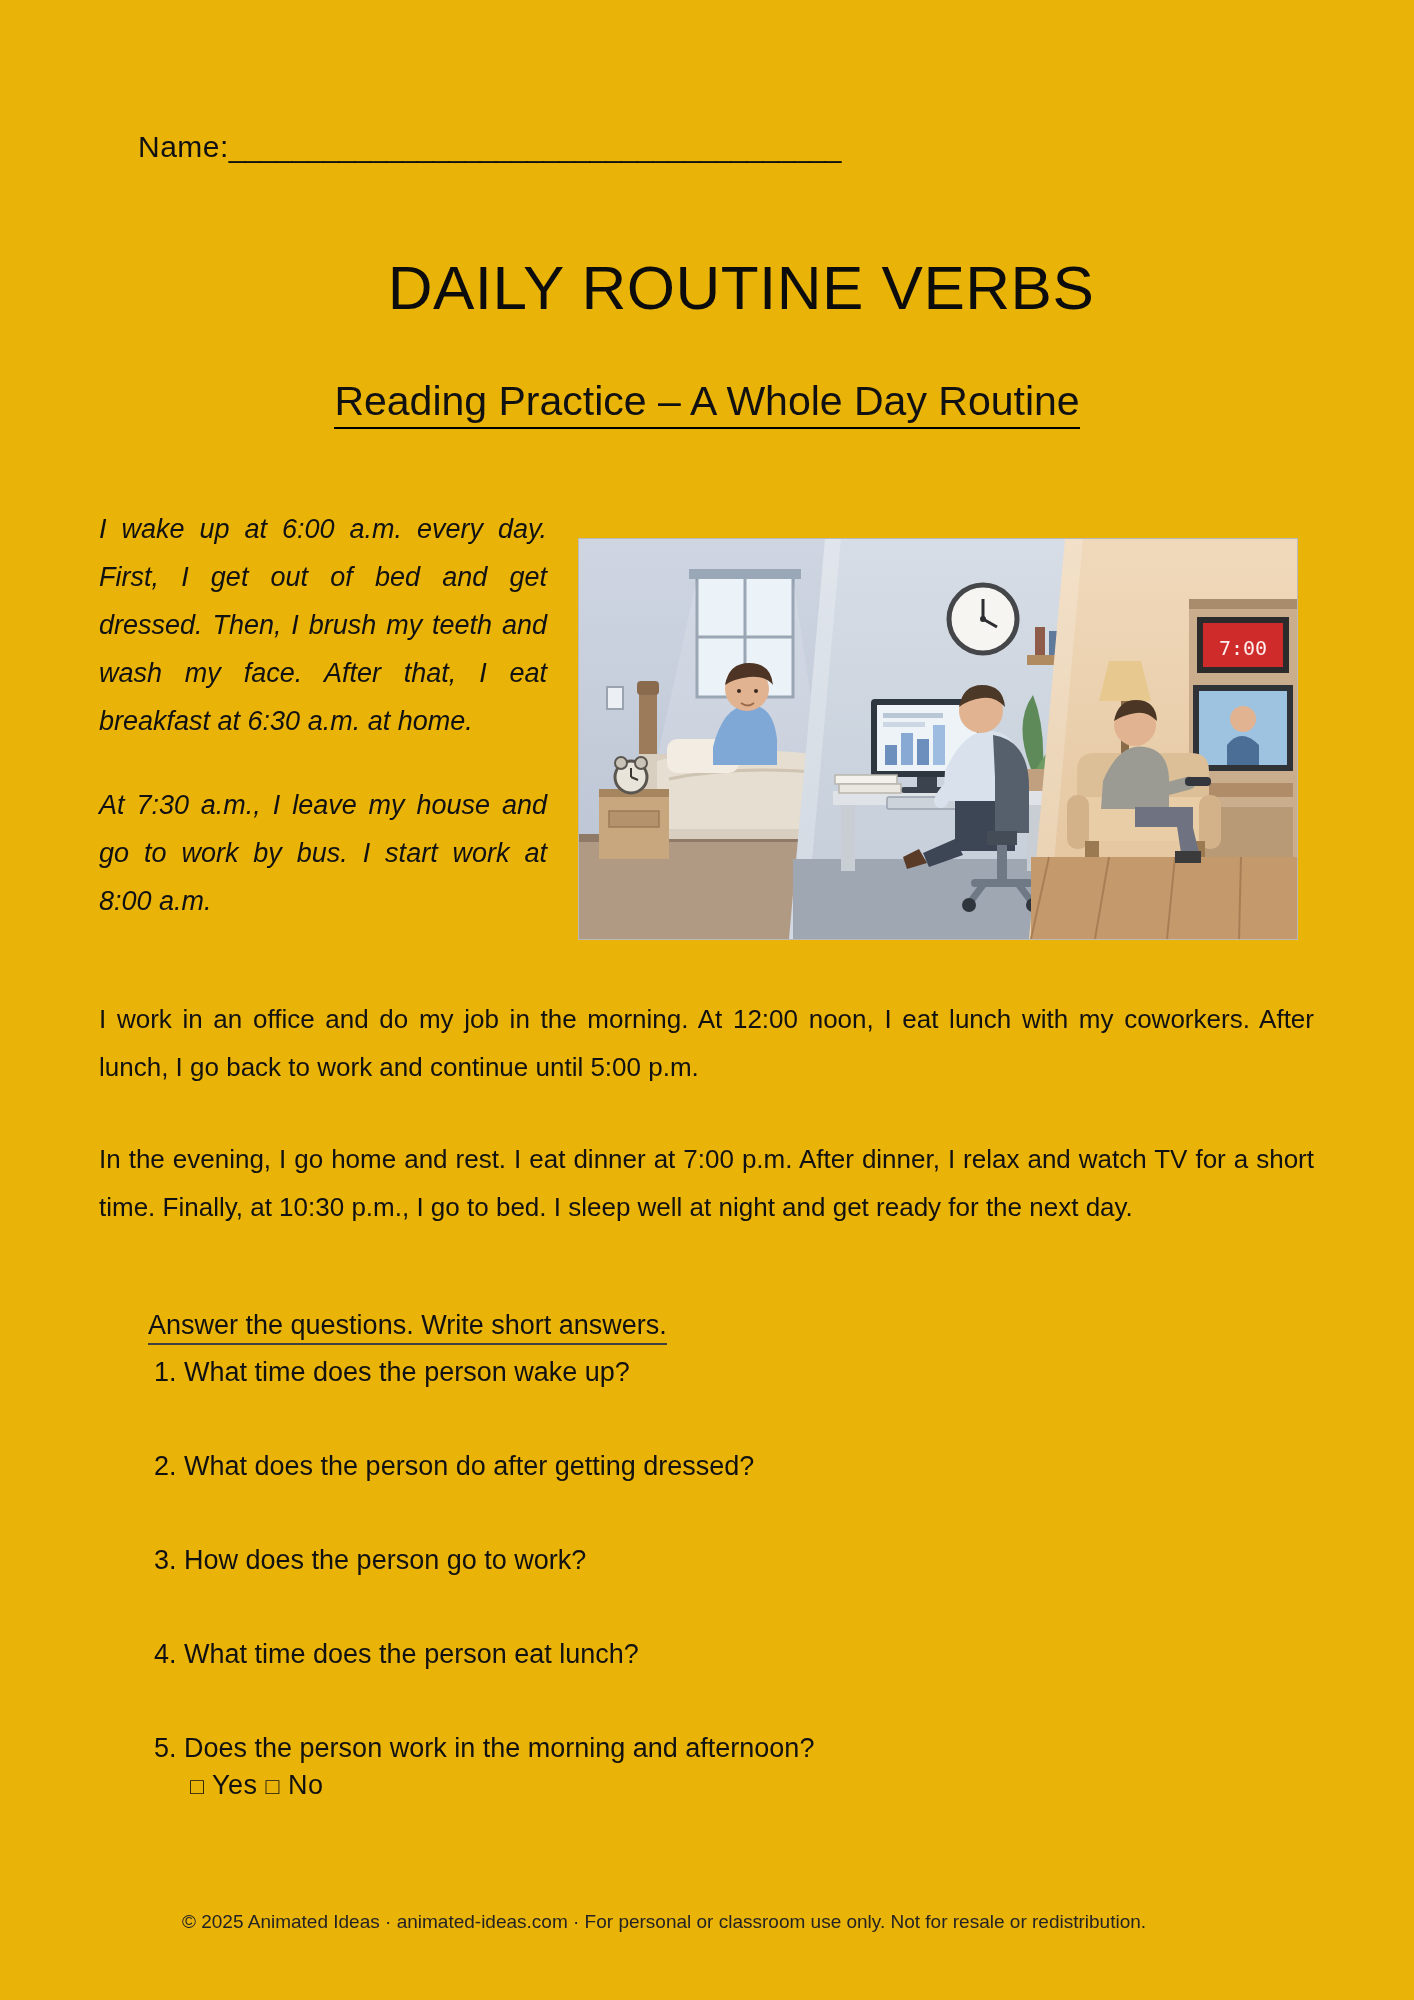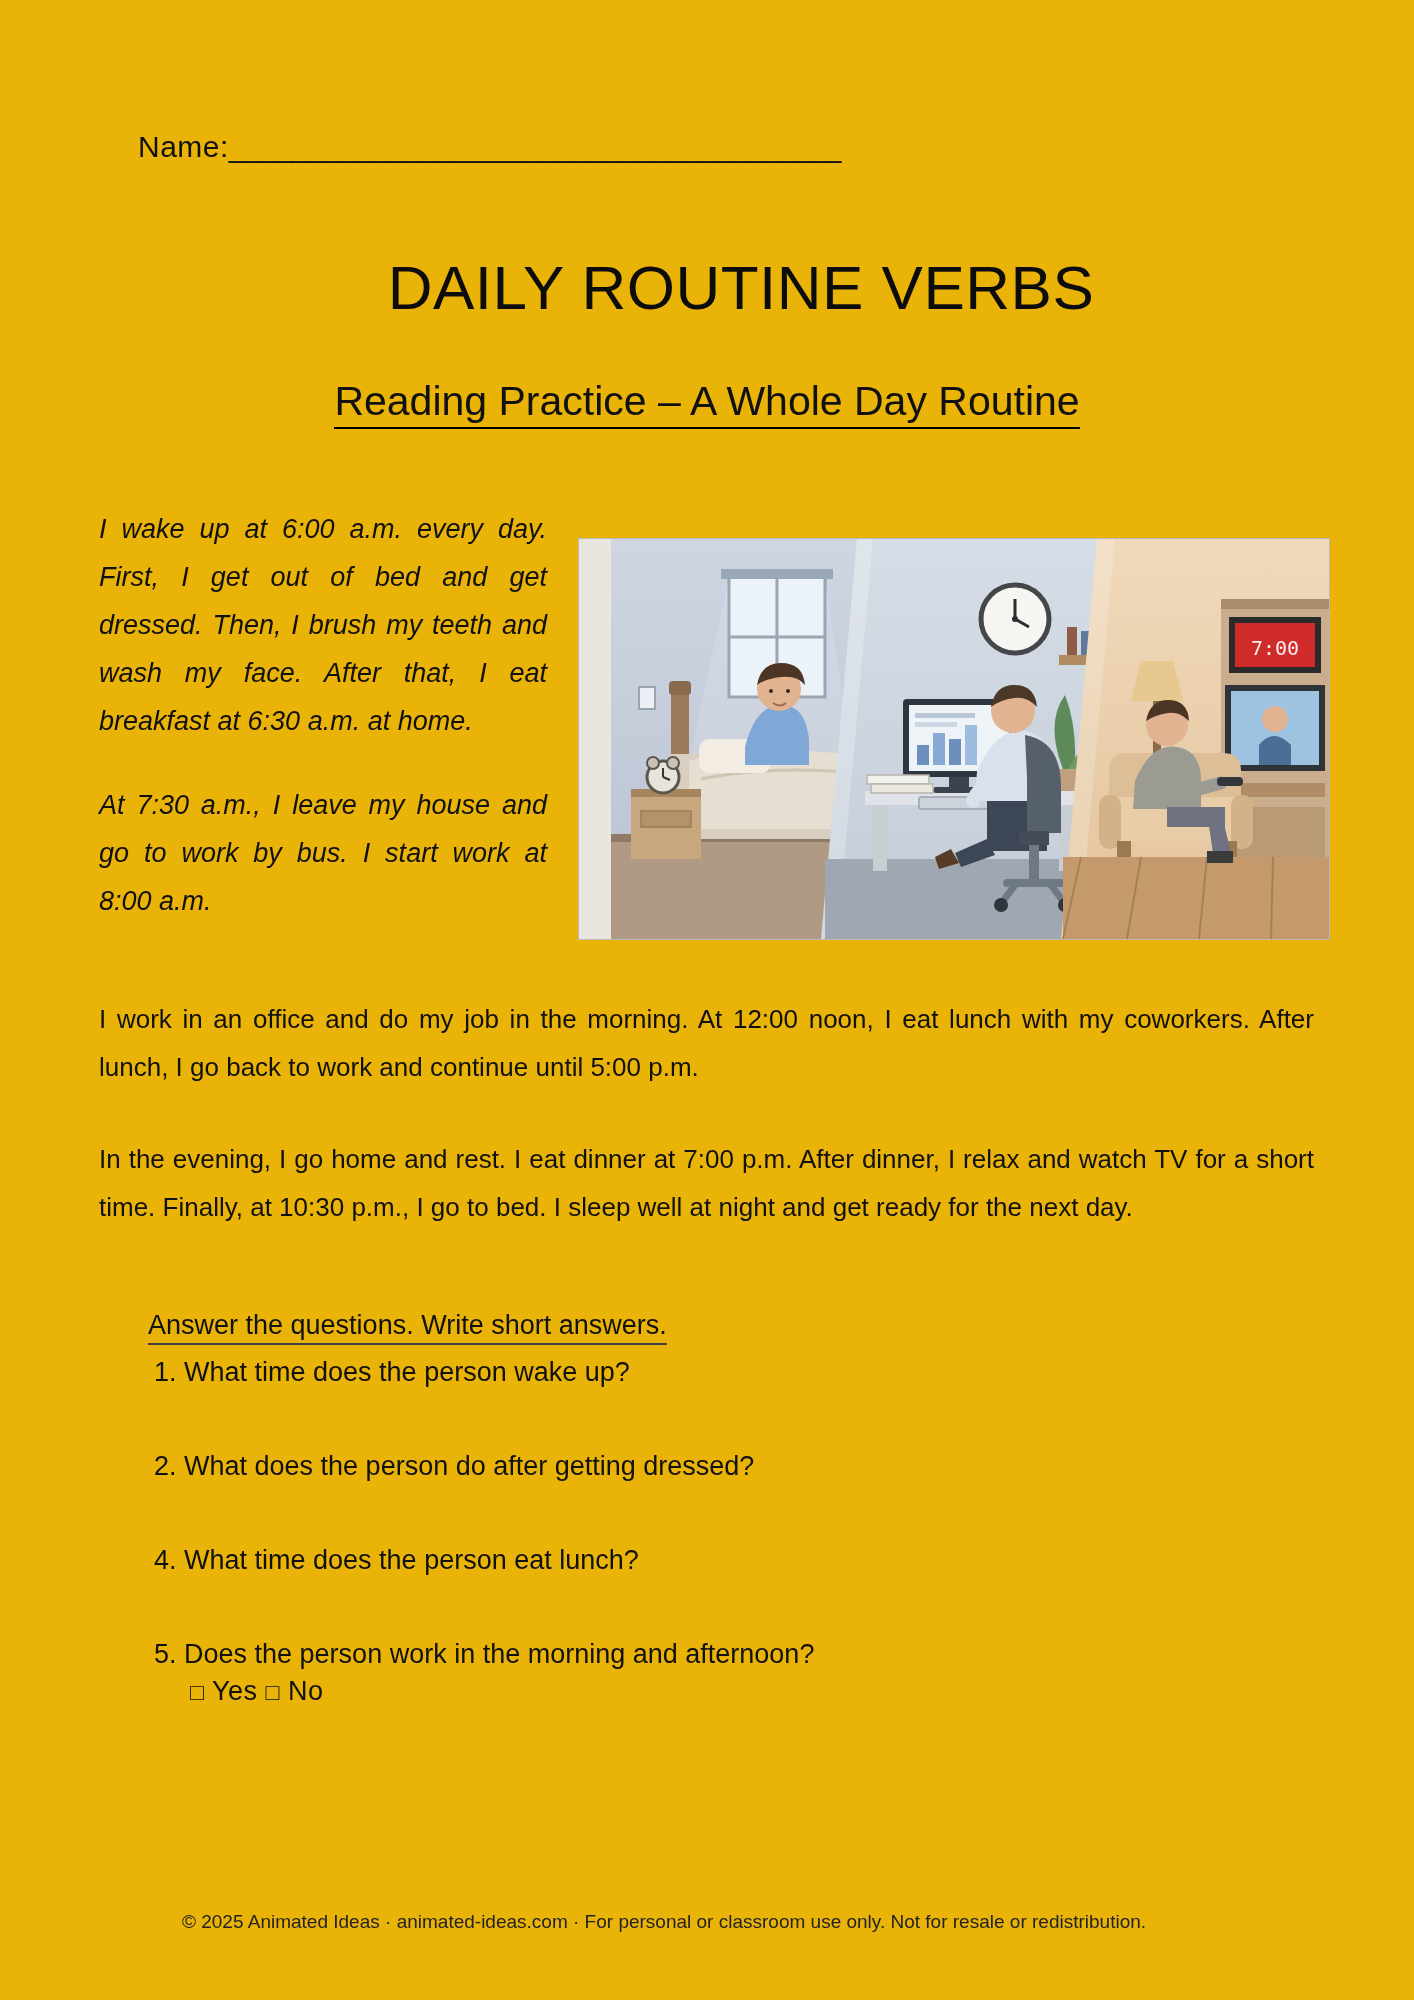--- a/index.html
+++ b/index.html
@@ -80,21 +80,20 @@
 
   .illustration {
     position: absolute;
     left: 578px;
     top: 538px;
     width: 718px;
     height: 400px;
     border: 1px solid #b9b9b9;
     overflow: hidden;
     background: #e9e6e0;
-    padding-left: 32px;
   }
 
   .full-text {
     position: absolute;
     left: 99px;
     top: 995px;
     width: 1215px;
     font-size: 26px;
     line-height: 48px;
     text-align: justify;
@@ -314,20 +313,21 @@
 
   <div class="full-text">
     <p>I work in an office and do my job in the morning. At 12:00 noon, I eat lunch with my coworkers. After lunch, I go back to work and continue until 5:00 p.m.</p>
     <p>In the evening, I go home and rest. I eat dinner at 7:00 p.m. After dinner, I relax and watch TV for a short time. Finally, at 10:30 p.m., I go to bed. I sleep well at night and get ready for the next day.</p>
   </div>
 
   <div class="questions">
     <div><span class="q-heading">Answer the questions. Write short answers.</span></div>
     <div class="q-item">1. What time does the person wake up?</div>
     <div class="q-item">2. What does the person do after getting dressed?</div>
+    <div class="q-item">3. How does the person go to work?</div>
     <div class="q-item">4. What time does the person eat lunch?</div>
     <div class="q-item q-last">5. Does the person work in the morning and afternoon?</div>
     <div class="yesno">
       <span class="box">□</span>
       <span>Yes</span>
       <span class="box">□</span>
       <span>No</span>
     </div>
   </div>
 

